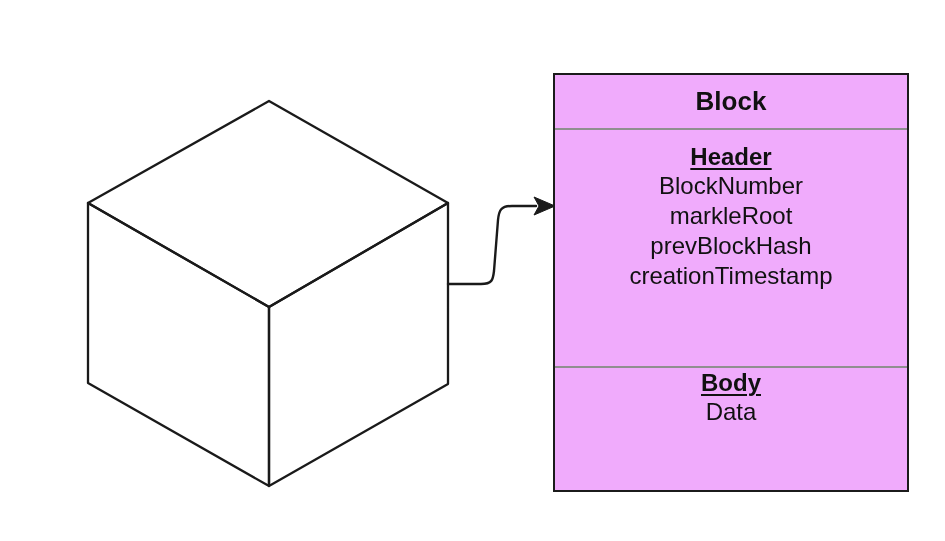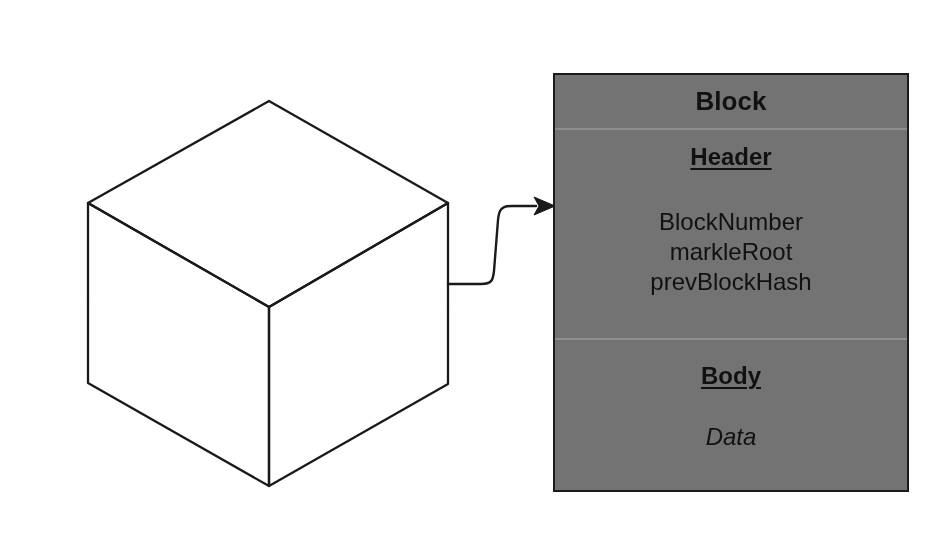--- a/index.html
+++ b/index.html
@@ -23,60 +23,57 @@
     height: 541px;
   }
   .block-box {
     position: absolute;
     left: 553px;
     top: 73px;
     width: 356px;
     height: 419px;
     box-sizing: border-box;
     border: 2px solid #1b1b1b;
-    background: #737373;
+    background: #f0abfc;
     color: #111111;
   }
   .title-section {
     height: 53px;
     display: flex;
     align-items: center;
     justify-content: center;
     font-size: 26px;
     font-weight: bold;
     border-bottom: 2px solid #8f8f8f;
   }
   .header-section {
-    height: 210px;
+    height: 238px;
     box-sizing: border-box;
     padding-top: 13px;
     text-align: center;
     border-bottom: 2px solid #8f8f8f;
   }
   .body-section {
     box-sizing: border-box;
-    padding-top: 22px;
+    padding-top: 1px;
     text-align: center;
   }
   .section-label {
     font-size: 24px;
     font-weight: bold;
     line-height: 28px;
     text-decoration: underline;
     text-decoration-thickness: 2px;
     text-underline-offset: 3px;
   }
   .field-list {
-    margin-top: 36px;
     font-size: 24px;
     line-height: 30px;
   }
   .body-section .field-list {
-    margin-top: 32px;
-    font-style: italic;
   }
 </style>
 </head>
 <body>
 
 <div class="canvas">
 
   <svg class="diagram-svg" viewBox="0 0 945 541" xmlns="http://www.w3.org/2000/svg">
 
     <g fill="none" stroke="#1a1a1a" stroke-width="2.3" stroke-linejoin="round">
@@ -92,20 +89,21 @@
   <div class="block-box">
 
     <div class="title-section">Block</div>
 
     <div class="header-section">
       <div class="section-label">Header</div>
       <div class="field-list">
         <div>BlockNumber</div>
         <div>markleRoot</div>
         <div>prevBlockHash</div>
+        <div>creationTimestamp</div>
       </div>
     </div>
 
     <div class="body-section">
       <div class="section-label">Body</div>
       <div class="field-list">
         <div>Data</div>
       </div>
     </div>
 

